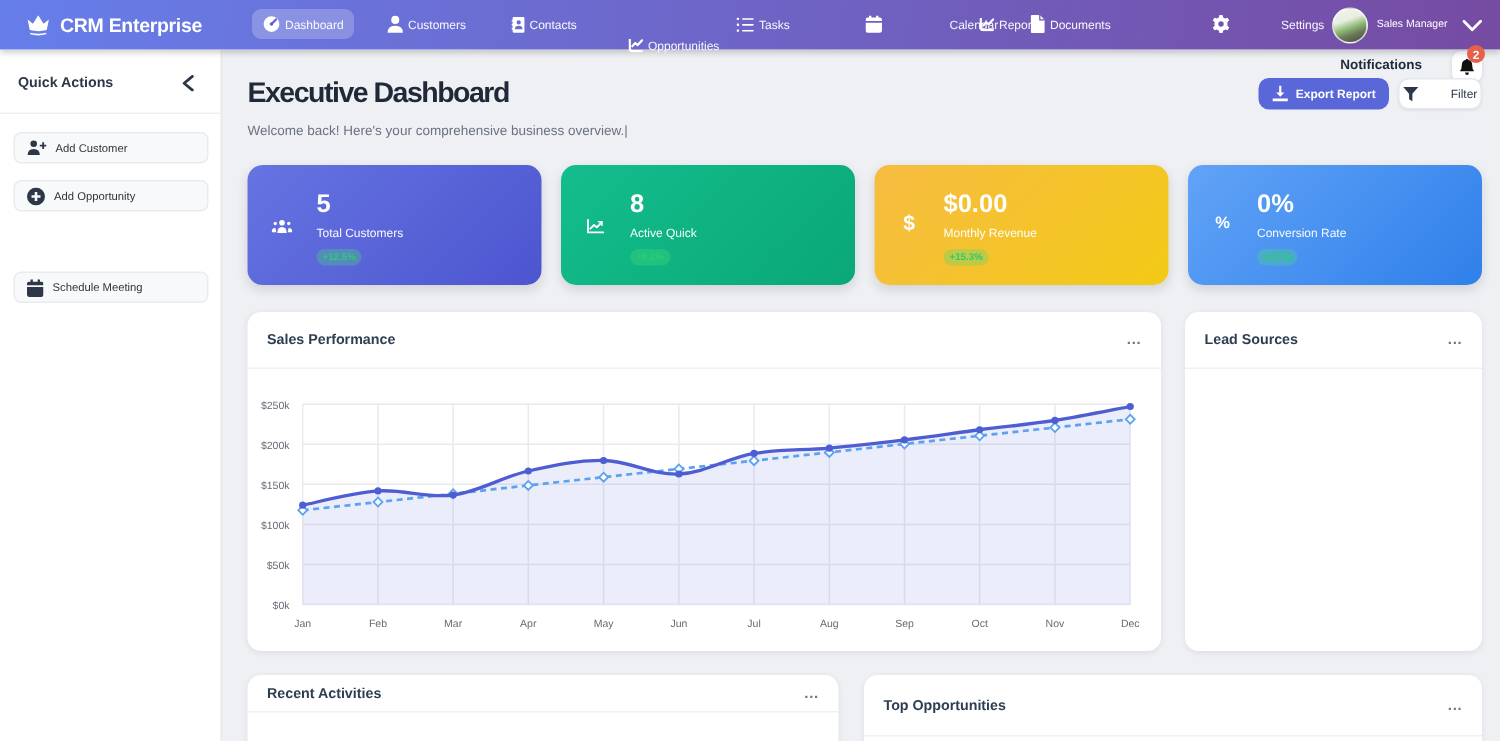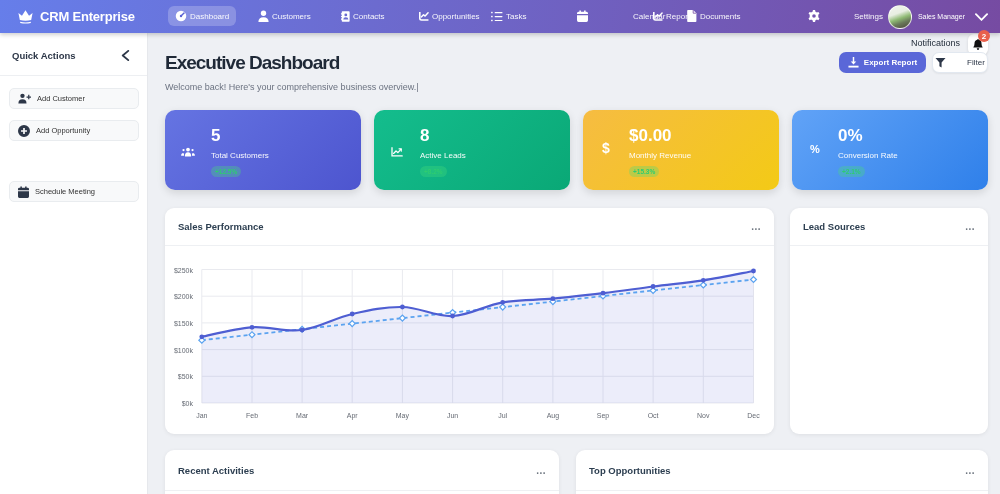--- a/index.html
+++ b/index.html
@@ -30,21 +30,21 @@
   border-bottom:1px solid #edeff2;gap:28px; }
 .sb-head .t { font-size:9.5px; font-weight:bold; color:#2d3748; }
 .sb-btn { position:absolute; left:9px; width:130px; height:21px; background:#f8f9fa;
   border:1px solid #e9ecef; border-radius:5px; display:flex; align-items:center;
   font-size:7.5px; color:#333; padding-left:8px; }
 .sb-btn svg { margin-right:6px; }
 
 
 .title { position:absolute; left:165px; top:53px; font-size:19px; font-weight:bold; letter-spacing:-1px; color:#1f2937; line-height:1; }
 .subtitle { position:absolute; left:165px; top:82px; font-size:9px; color:#6b7280; }
-.notif-label { position:absolute; right:40px; top:38px; font-size:9px; font-weight:normal; color:#1f2937; }
+.notif-label { position:absolute; right:52px; top:38px; font-size:9px; font-weight:bold; color:#1f2937; }
 .bell-btn { position:absolute; left:968px; top:34px; width:20px; height:21px; background:#fff;
   border-radius:6px; box-shadow:0 1px 3px rgba(0,0,0,0.12); display:flex; align-items:center; justify-content:center; }
 .badge { position:absolute; left:978px; top:30px; width:12px; height:12px; border-radius:50%;
   background:#e8604c; color:#fff; font-size:8px; font-weight:bold; display:flex; align-items:center; justify-content:center; z-index:6; }
 .btn-export { position:absolute; left:839px; top:52px; width:87px; height:21px; background:#5a67d8;
   border-radius:7px; color:#fff; font-size:8px; font-weight:bold; display:flex; align-items:center; justify-content:center; }
 .btn-export svg { margin-right:5px; }
 .btn-filter { position:absolute; left:932px; top:52px; width:56px; height:21px; background:#fff;
   border:1px solid #e2e8f0; border-radius:7px; color:#2d3748; font-size:8px;
   display:flex; align-items:center; justify-content:center; box-shadow:0 1px 2px rgba(0,0,0,0.06);gap:16px; }
@@ -99,21 +99,21 @@
           <path d="M0.5 15 Q0.5 9 7 9 Q13.5 9 13.5 15 Z"></path>
         </svg>
       <span>Customers</span>
     </div>
     <div class="nav-item" style="left:334px;">
       <svg width="9" height="11" viewBox="0 0 12 14" fill="#fff">
           <path d="M2 0 H10.5 Q11.5 0 11.5 1 V13 Q11.5 14 10.5 14 H2 Q1 14 1 13 V11.2 H0 V9.7 H1 V7.7 H0 V6.2 H1 V4.2 H0 V2.7 H1 V1 Q1 0 2 0 Z M6.4 6.8 A1.9 1.9 0 1 0 6.4 3 A1.9 1.9 0 0 0 6.4 6.8 Z M3 11 Q3 7.9 6.4 7.9 Q9.8 7.9 9.8 11 Z" fill-rule="evenodd"></path>
         </svg>
       <span>Contacts</span>
     </div>
-    <div class="nav-item" style="left:412px;">
+    <div class="nav-item" style="left:412px;margin-top:14px;">
       <svg width="10" height="10" viewBox="0 0 15 15" fill="none" stroke="#fff">
           <path d="M1.2 1.5 V11 Q1.2 13.6 3.8 13.6 H14.2" stroke-width="2.4"></path>
           <path d="M3.8 8.8 L6.8 5.6 L9.2 7.6 L13.6 2.8" stroke-width="2.2" stroke-linecap="round" stroke-linejoin="round"></path>
         </svg>
       <span>Opportunities</span>
     </div>
     <div class="nav-item" style="left:484px;">
       <svg width="12" height="11" viewBox="0 0 15 14" fill="#fff">
           <rect x="0" y="1" width="2" height="2" rx="0.5"></rect>
           <rect x="4.5" y="1.4" width="10" height="1.4" rx="0.7"></rect>
@@ -225,21 +225,21 @@
   <div class="lbl">Total Customers</div>
   <div class="chg">+12.5%</div>
 </div>
 <div class="stat s2">
   <div class="icon"><svg width="12" height="10" viewBox="0 0 16 14" fill="none" stroke="#fff" stroke-width="1.8">
         <path d="M1 1 V12.5 H15.3" stroke-linecap="round"></path>
         <path d="M3.2 9 L6.6 5.6 L9.2 7.8 L13.8 3" stroke-linecap="round" stroke-linejoin="round"></path>
         <path d="M10.8 2.6 L14 2.6 L14 5.8" fill="none" stroke-linecap="round" stroke-linejoin="round" stroke-width="1.5"></path>
       </svg></div>
   <div class="num">8</div>
-  <div class="lbl">Active Leads</div>
+  <div class="lbl">Active Quick</div>
   <div class="chg">+8.2%</div>
 </div>
 <div class="stat s3">
   <div class="icon" style="font-size:14px;font-weight:bold;top:30px;">$</div>
   <div class="num">$0.00</div>
   <div class="lbl">Monthly Revenue</div>
   <div class="chg">+15.3%</div>
 </div>
 <div class="stat s4">
   <div class="icon" style="font-size:11px;font-weight:bold;top:33px;">%</div>
@@ -339,21 +339,21 @@
 </div>
 
 <div class="card leads">
   <div class="card-head">
       <span class="t">Lead Sources</span>
       <span class="dots">...</span>
     </div>
 </div>
 
 <div class="card recent">
-  <div class="card-head" style="height:41px;">
+  <div class="card-head" style="height:25px;">
       <span class="t">Recent Activities</span>
       <span class="dots">...</span>
     </div>
 </div>
 <div class="card topop">
   <div class="card-head" style="height:41px;">
       <span class="t">Top Opportunities</span>
       <span class="dots">...</span>
     </div>
 </div>

